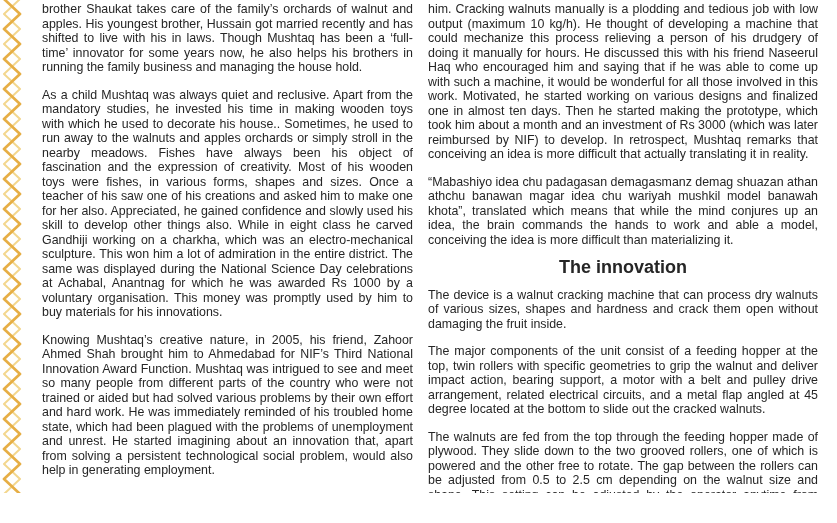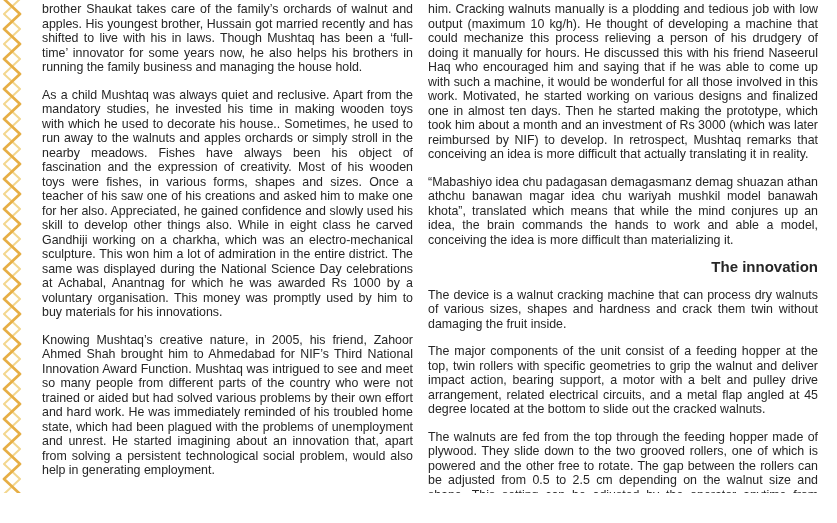--- a/index.html
+++ b/index.html
@@ -24,23 +24,23 @@
     line-height: 14.5px;
     text-align: justify;
   }
   .col-left  { left: 42px;  width: 371px; }
   .col-right { left: 428px; width: 390px; }
   .col p, .col h3 {
     margin: 0 0 13px 0;
     padding: 0;
   }
   .col h3 {
-    font-size: 15px;
+    font-size: 18px;
     font-weight: bold;
-    text-align: right;
+    text-align: center;
   }
   .seg-italic { }
 </style>
 </head>
 <body>
 
 <div class="page">
 
   <svg class="zigzag" width="26" height="523" viewBox="0 0 26 523" aria-hidden="true">
     <defs>
@@ -55,18 +55,18 @@
   <div class="col col-left">
       <p><span>brother Shaukat takes care of the family’s orchards of walnut and apples. His youngest brother, Hussain got married recently and has shifted to live with his in laws. Though Mushtaq has been a ‘full-time’ innovator for some years now, he also helps his brothers in running the family business and managing the house hold.</span></p>
       <p><span>As a child Mushtaq was always quiet and reclusive. Apart from the mandatory studies, he invested his time in making wooden toys with which he used to decorate his house.. Sometimes, he used to run away to the walnuts and apples orchards or simply stroll in the nearby meadows. Fishes have always been his object of fascination and the expression of creativity. Most of his wooden toys were fishes, in various forms, shapes and sizes. Once a teacher of his saw one of his creations and asked him to make one for her also. Appreciated, he gained confidence and slowly used his skill to develop other things also. While in eight class he carved Gandhiji working on a </span><span class="seg-italic">charkha</span><span>, which was an electro-mechanical sculpture. This won him a lot of admiration in the entire district. The same was displayed during the National Science Day celebrations at Achabal, Anantnag for which he was awarded Rs 1000 by a voluntary organisation. This money was promptly used by him to buy materials for his innovations.</span></p>
       <p><span>Knowing Mushtaq’s creative nature, in 2005, his friend, Zahoor Ahmed Shah brought him to Ahmedabad for NIF’s Third National Innovation Award Function. Mushtaq was intrigued to see and meet so many people from different parts of the country who were not trained or aided but had solved various problems by their own effort and hard work. He was immediately reminded of his troubled home state, which had been plagued with the problems of unemployment and unrest. He started imagining about an innovation that, apart from solving a persistent technological social problem, would also help in generating employment.</span></p>
       <p><span>Upon returning back to his village, Mushtaq resumed his daily routine but the thought of doing something useful kept on chasing him. Suddenly one day, while breaking walnuts manually through his hands, an idea struck</span></p>
     </div>
   <div class="col col-right">
       <p><span>him. Cracking walnuts manually is a plodding and tedious job with low output (maximum 10 kg/h). He thought of developing a machine that could mechanize this process relieving a person of his drudgery of doing it manually for hours. He discussed this with his friend Naseerul Haq who encouraged him and saying that if he was able to come up with such a machine, it would be wonderful for all those involved in this work. Motivated, he started working on various designs and finalized one in almost ten days. Then he started making the prototype, which took him about a month and an investment of Rs 3000 (which was later reimbursed by NIF) to develop. In retrospect, Mushtaq remarks that conceiving an idea is more difficult that actually translating it in reality.</span></p>
       <p><span class="seg-italic">“Mabashiyo idea chu padagasan demagasmanz demag shuazan athan athchu banawan magar idea chu wariyah mushkil model banawah khota”</span><span>, translated which means that while the mind conjures up an idea, the brain commands the hands to work and able a model, conceiving the idea is more difficult than materializing it.</span></p>
       <h3><span>The innovation</span></h3>
-      <p><span>The device is a walnut cracking machine that can process dry walnuts of various sizes, shapes and hardness and crack them twin without damaging the fruit inside.</span></p>
+      <p><span>The device is a walnut cracking machine that can process dry walnuts of various sizes, shapes and hardness and crack them open without damaging the fruit inside.</span></p>
       <p><span>The major components of the unit consist of a feeding hopper at the top, twin rollers with specific geometries to grip the walnut and deliver impact action, bearing support, a motor with a belt and pulley drive arrangement, related electrical circuits, and a metal flap angled at 45 degree located at the bottom to slide out the cracked walnuts.</span></p>
       <p><span>The walnuts are fed from the top through the feeding hopper made of plywood. They slide down to the two grooved rollers, one of which is powered and the other free to rotate. The gap between the rollers can be adjusted from 0.5 to 2.5 cm depending on the walnut size and shape. This setting can be adjusted by the operator anytime from outside the unit.</span></p>
     </div>
 
 </div>
 
 </body></html>

